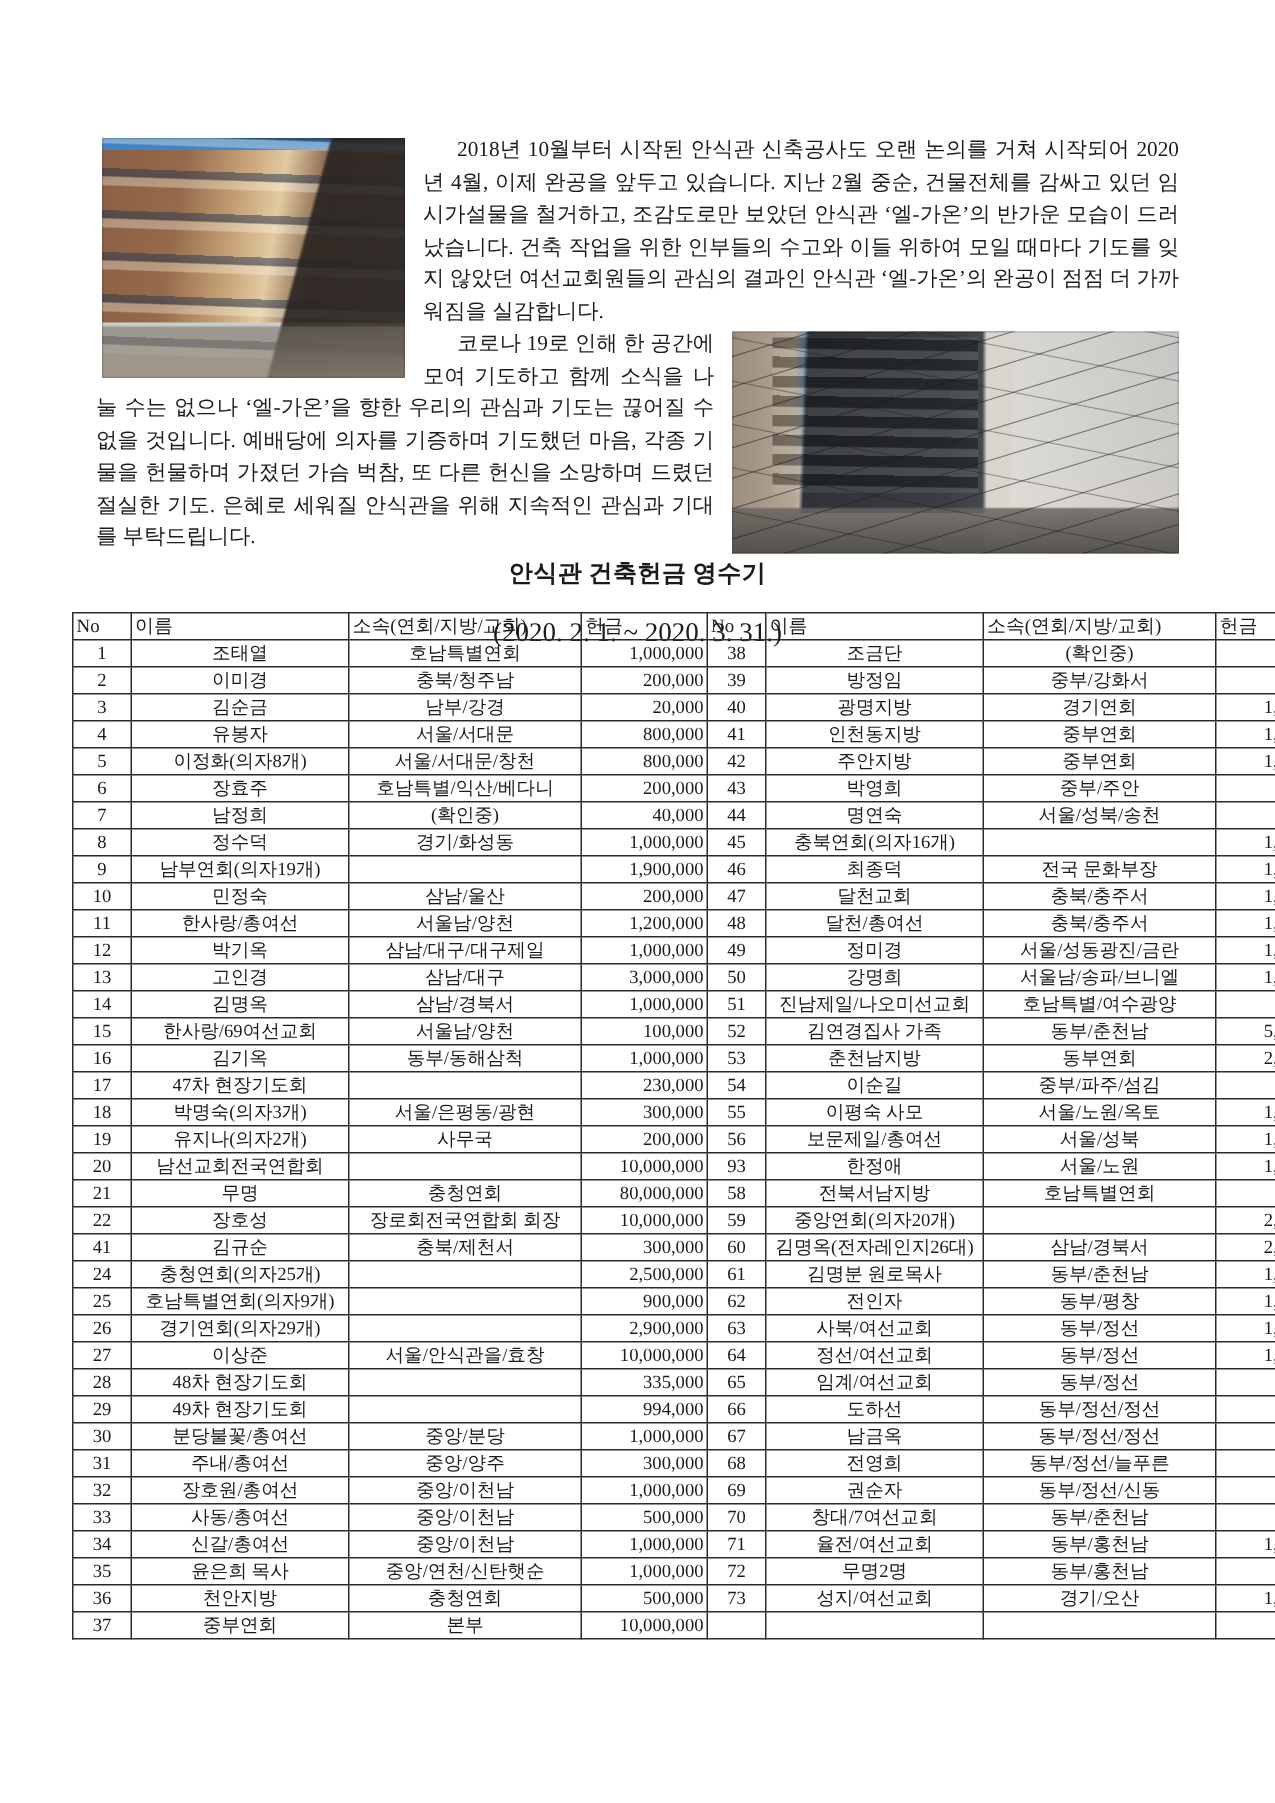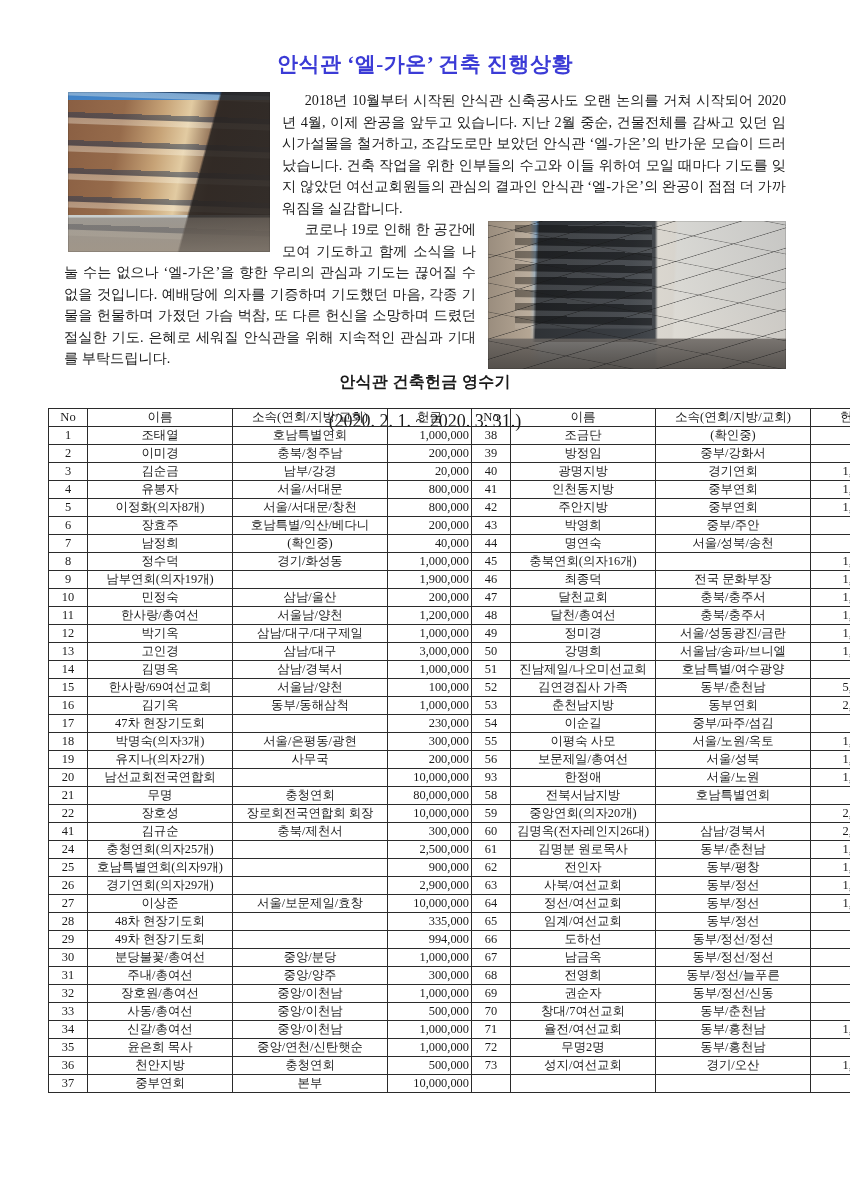--- a/index.html
+++ b/index.html
@@ -150,41 +150,40 @@
   table.donations td {
     border: 1px solid #2b2b2b;
     height: 17px;
     line-height: 15px;
     font-size: 12.4px;
     padding: 0 2px;
     overflow: hidden;
     white-space: nowrap;
   }
   table.donations th {
-    text-align: center;
+    text-align: left;
     font-weight: normal;
     font-size: 12.6px;
   }
   td.c-no   { width: 34px;  text-align: center; }
   td.c-name { width: 140px; text-align: center; }
   td.c-org  { width: 150px; text-align: center; }
   td.c-amt  { width: 79px;  text-align: right; padding-right: 5px; }
   th.c-no   { width: 34px; }
   th.c-name { width: 140px; }
   th.c-org  { width: 150px; }
   th.c-amt  { width: 79px; }
   .sm  { font-size: 11px; }
   .xsm { font-size: 9.5px; }
 </style>
 </head>
 <body>
 
 <div class="page">
 
-  <div class="doc-title">안식관 ‘엘-가온’ 건축 진행상황</div>
 
   <div class="article">
     <div class="photo photo-left ph1"></div>
     <p>2018년 10월부터 시작된 안식관 신축공사도 오랜 논의를 거쳐 시작되어 2020년 4월, 이제 완공을 앞두고 있습니다. 지난 2월 중순, 건물전체를 감싸고 있던 임시가설물을 철거하고, 조감도로만 보았던 안식관 ‘엘-가온’의 반가운 모습이 드러났습니다. 건축 작업을 위한 인부들의 수고와 이들 위하여 모일 때마다 기도를 잊지 않았던 여선교회원들의 관심의 결과인 안식관 ‘엘-가온’의 완공이 점점 더 가까워짐을 실감합니다.</p>
     <div class="photo photo-right ph2"></div>
     <p>코로나 19로 인해 한 공간에 모여 기도하고 함께 소식을 나눌 수는 없으나 ‘엘-가온’을 향한 우리의 관심과 기도는 끊어질 수 없을 것입니다. 예배당에 의자를 기증하며 기도했던 마음, 각종 기물을 헌물하며 가졌던 가슴 벅참, 또 다른 헌신을 소망하며 드렸던 절실한 기도. 은혜로 세워질 안식관을 위해 지속적인 관심과 기대를 부탁드립니다.</p>
   </div>
 
   <div class="receipt-head">
     <div class="receipt-title">안식관 건축헌금 영수기</div>
@@ -462,21 +461,21 @@
             <td class="c-org"></td>
             <td class="c-amt">2,900,000</td>
             <td class="c-no">63</td>
             <td class="c-name">사북/여선교회</td>
             <td class="c-org">동부/정선</td>
             <td class="c-amt">1,000,000</td>
           </tr>
           <tr>
             <td class="c-no">27</td>
             <td class="c-name">이상준</td>
-            <td class="c-org sm">서울/보문제일/효창</td>
+            <td class="c-org sm">서울/안식관을/효창</td>
             <td class="c-amt">10,000,000</td>
             <td class="c-no">64</td>
             <td class="c-name">정선/여선교회</td>
             <td class="c-org">동부/정선</td>
             <td class="c-amt">1,000,000</td>
           </tr>
           <tr>
             <td class="c-no">28</td>
             <td class="c-name">48차 현장기도회</td>
             <td class="c-org"></td>

